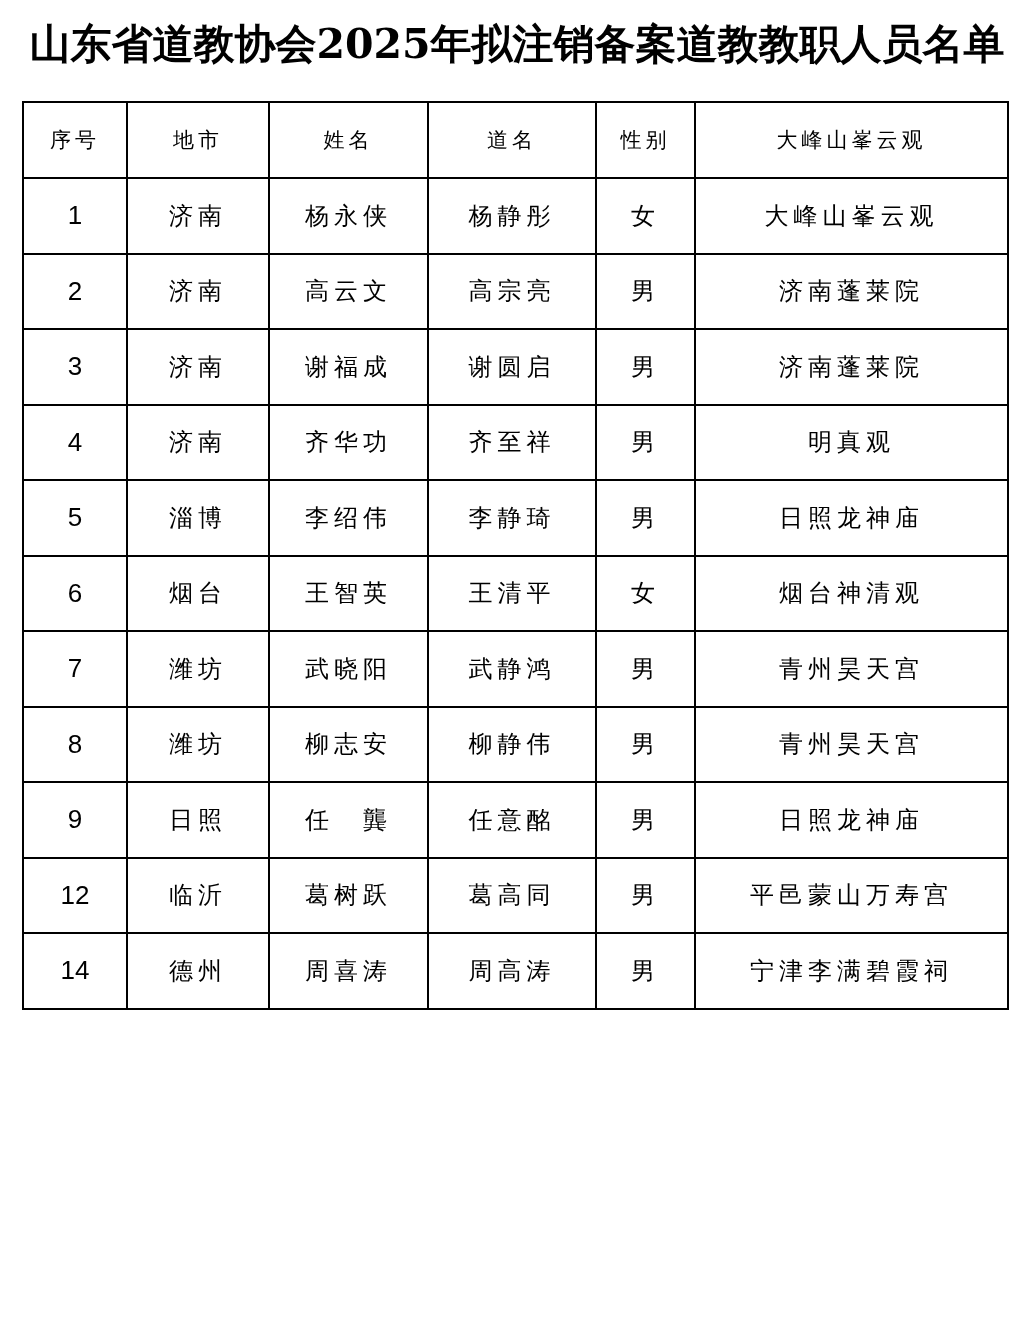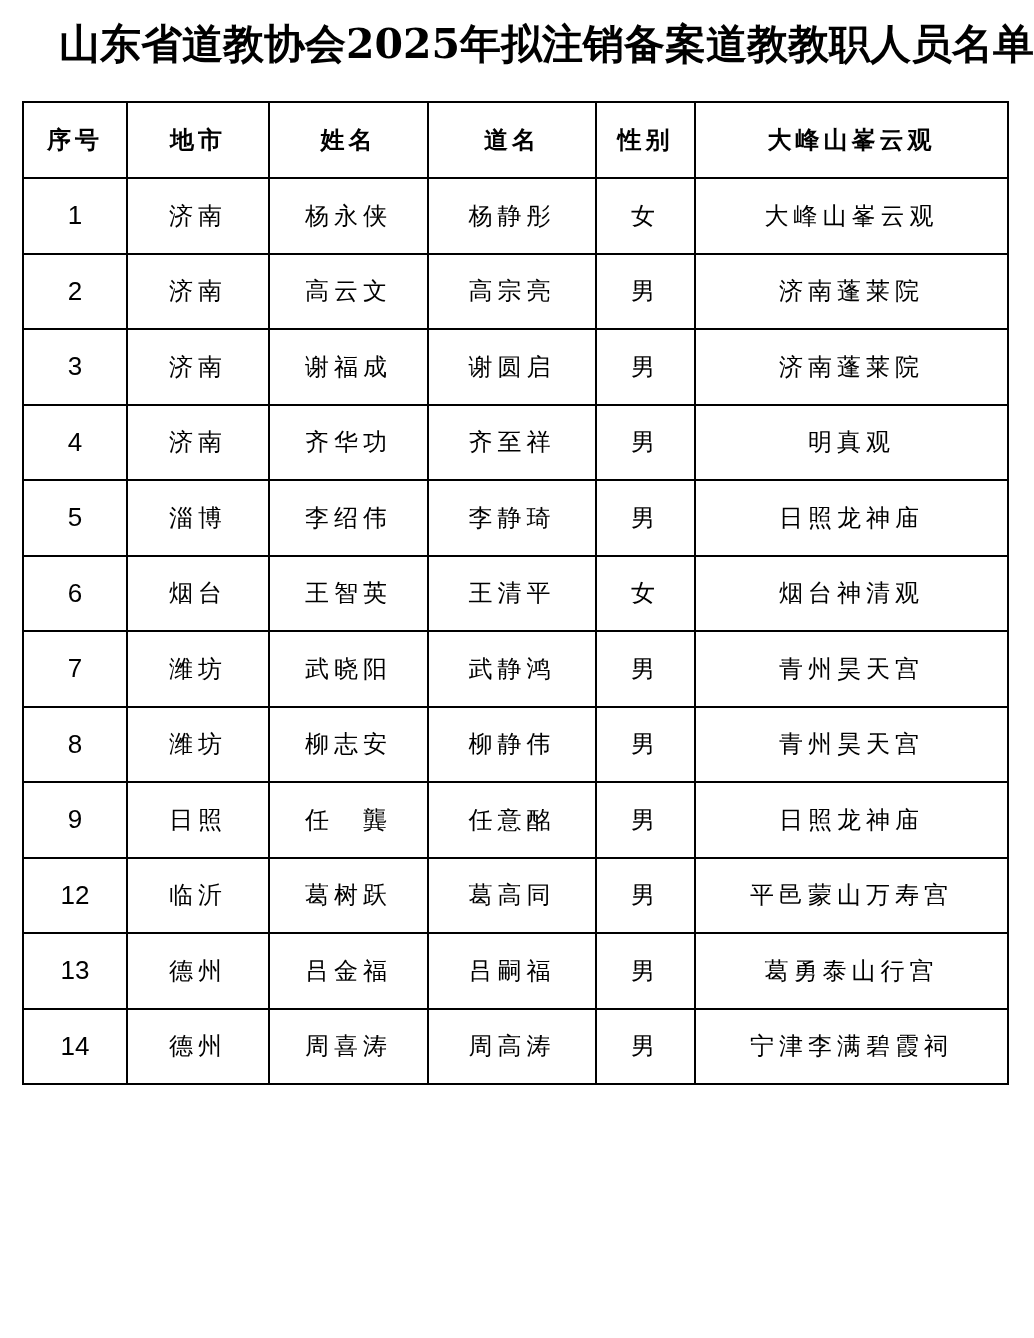--- a/index.html
+++ b/index.html
@@ -13,21 +13,21 @@
       position: relative;
       overflow: hidden;
       color: #000000;
     }
     .doc-title {
       position: absolute;
       left: 0;
       top: 14px;
       width: 1034px;
       height: 60px;
-      text-align: right;
+      text-align: center;
       font-family: "DejaVu Serif", "Liberation Serif", serif;
       font-weight: bold;
       font-size: 41px;
       line-height: 60px;
       letter-spacing: 0px;
       white-space: nowrap;
     }
     table.roster {
       position: absolute;
       left: 22px;
@@ -41,22 +41,22 @@
       border: 2.5px solid #000000;
       text-align: center;
       vertical-align: middle;
       padding: 0;
       overflow: hidden;
       white-space: nowrap;
     }
     table.roster th {
       height: 74px;
       font-family: "DejaVu Sans", "Liberation Sans", sans-serif;
-      font-weight: bold;
-      font-size: 24px;
+      font-weight: normal;
+      font-size: 21px;
       letter-spacing: 4px;
     }
     table.roster td {
       height: 73.5px;
       font-family: "DejaVu Sans", "Liberation Sans", sans-serif;
       font-weight: normal;
       font-size: 24px;
       letter-spacing: 5px;
     }
     table.roster td.num {
@@ -170,28 +170,20 @@
     </tr>
     <tr>
       <td class="num">12</td>
       <td>临沂</td>
       <td>葛树跃</td>
       <td>葛高同</td>
       <td>男</td>
       <td>平邑蒙山万寿宫</td>
     </tr>
     <tr>
-      <td class="num">13</td>
-      <td>德州</td>
-      <td>吕金福</td>
-      <td>吕嗣福</td>
-      <td>男</td>
-      <td>葛勇泰山行宫</td>
-    </tr>
-    <tr>
       <td class="num">14</td>
       <td>德州</td>
       <td>周喜涛</td>
       <td>周高涛</td>
       <td>男</td>
       <td>宁津李满碧霞祠</td>
     </tr>
   </tbody>
 </table>
 

